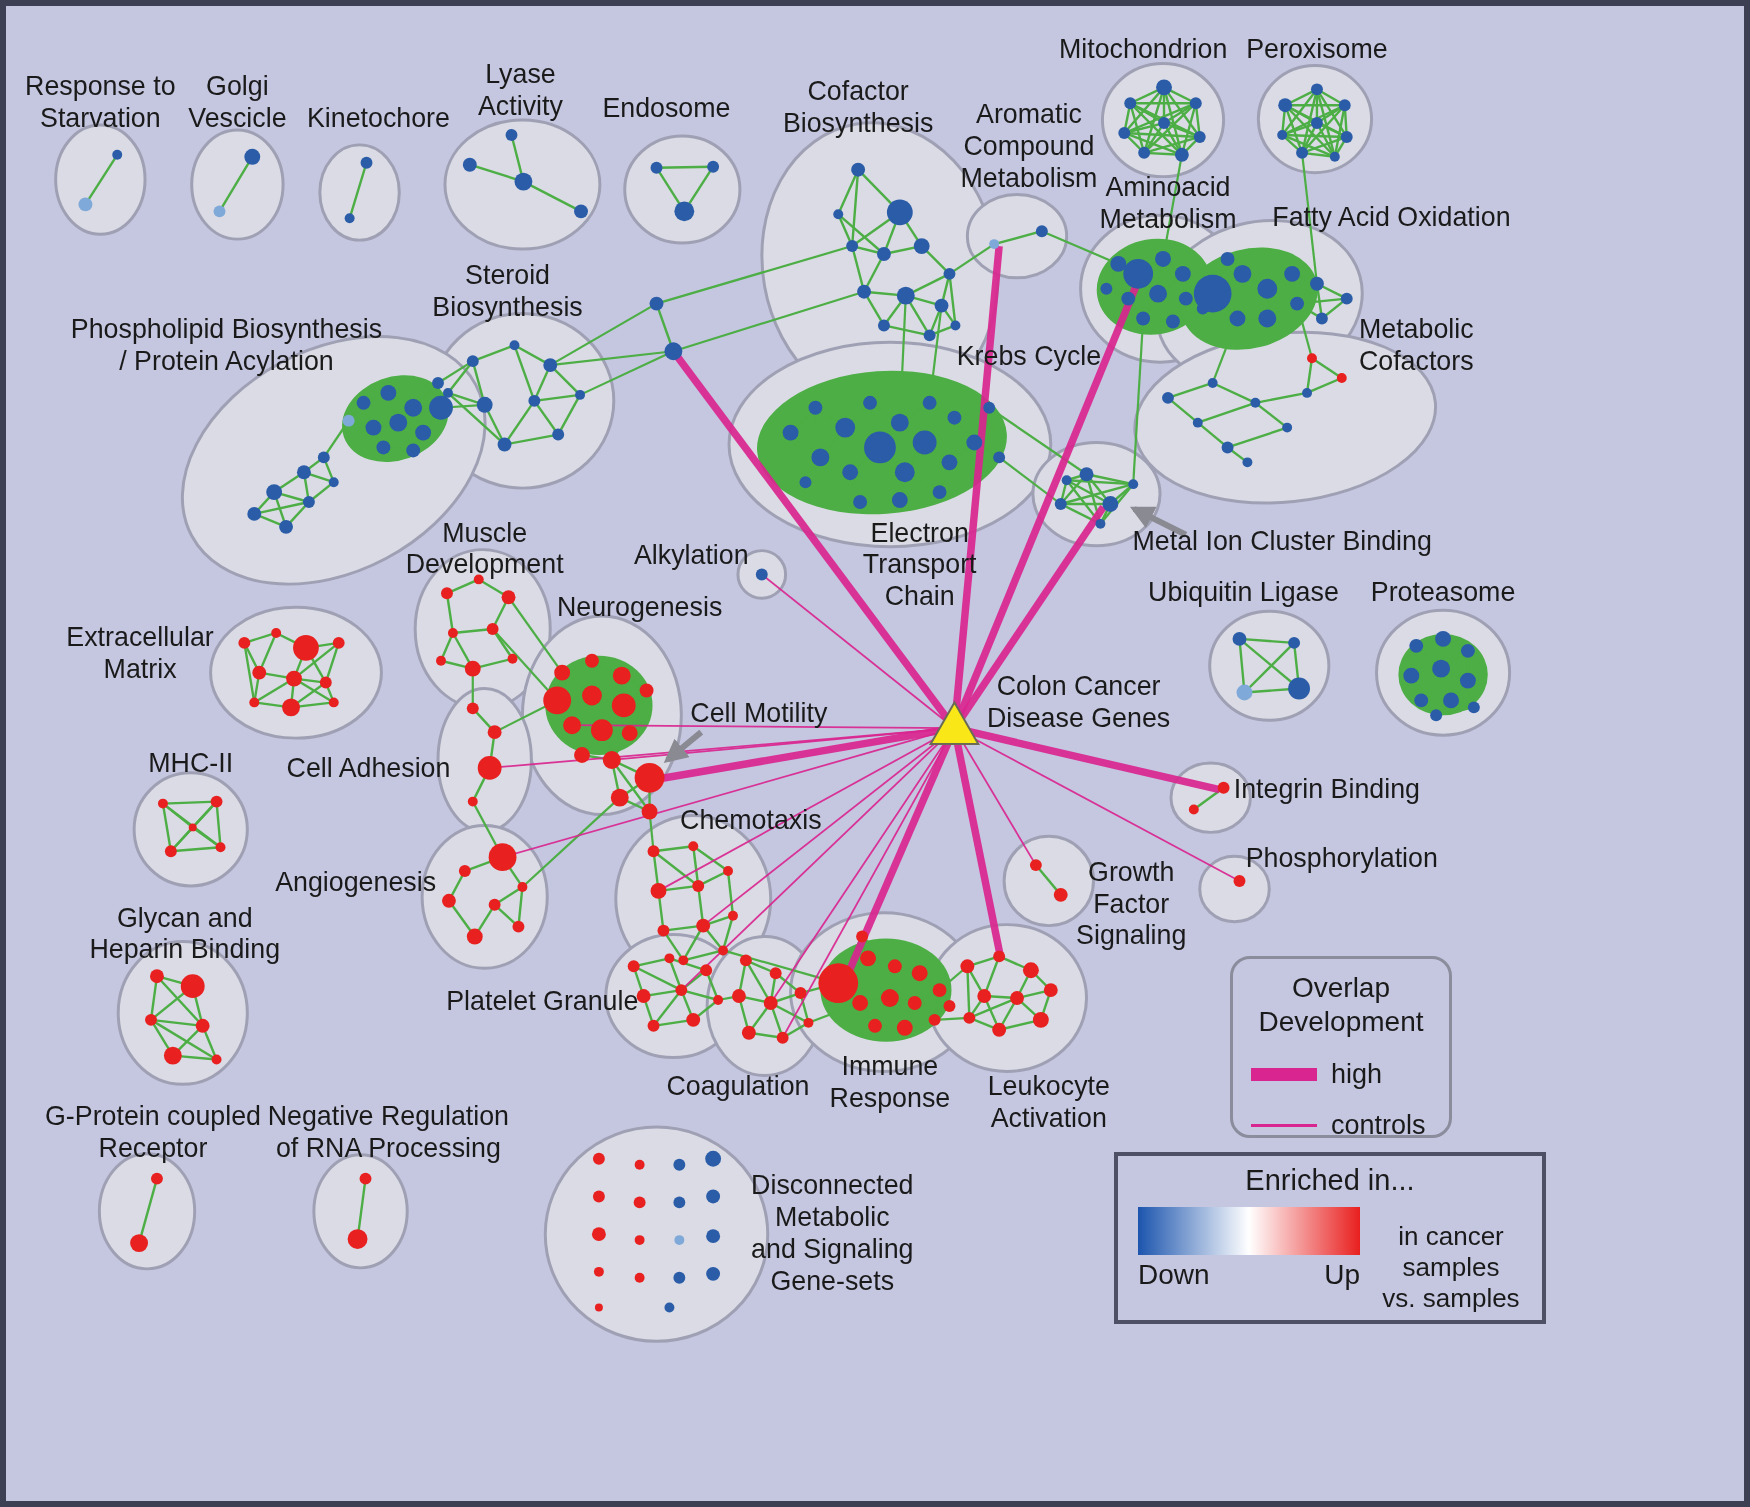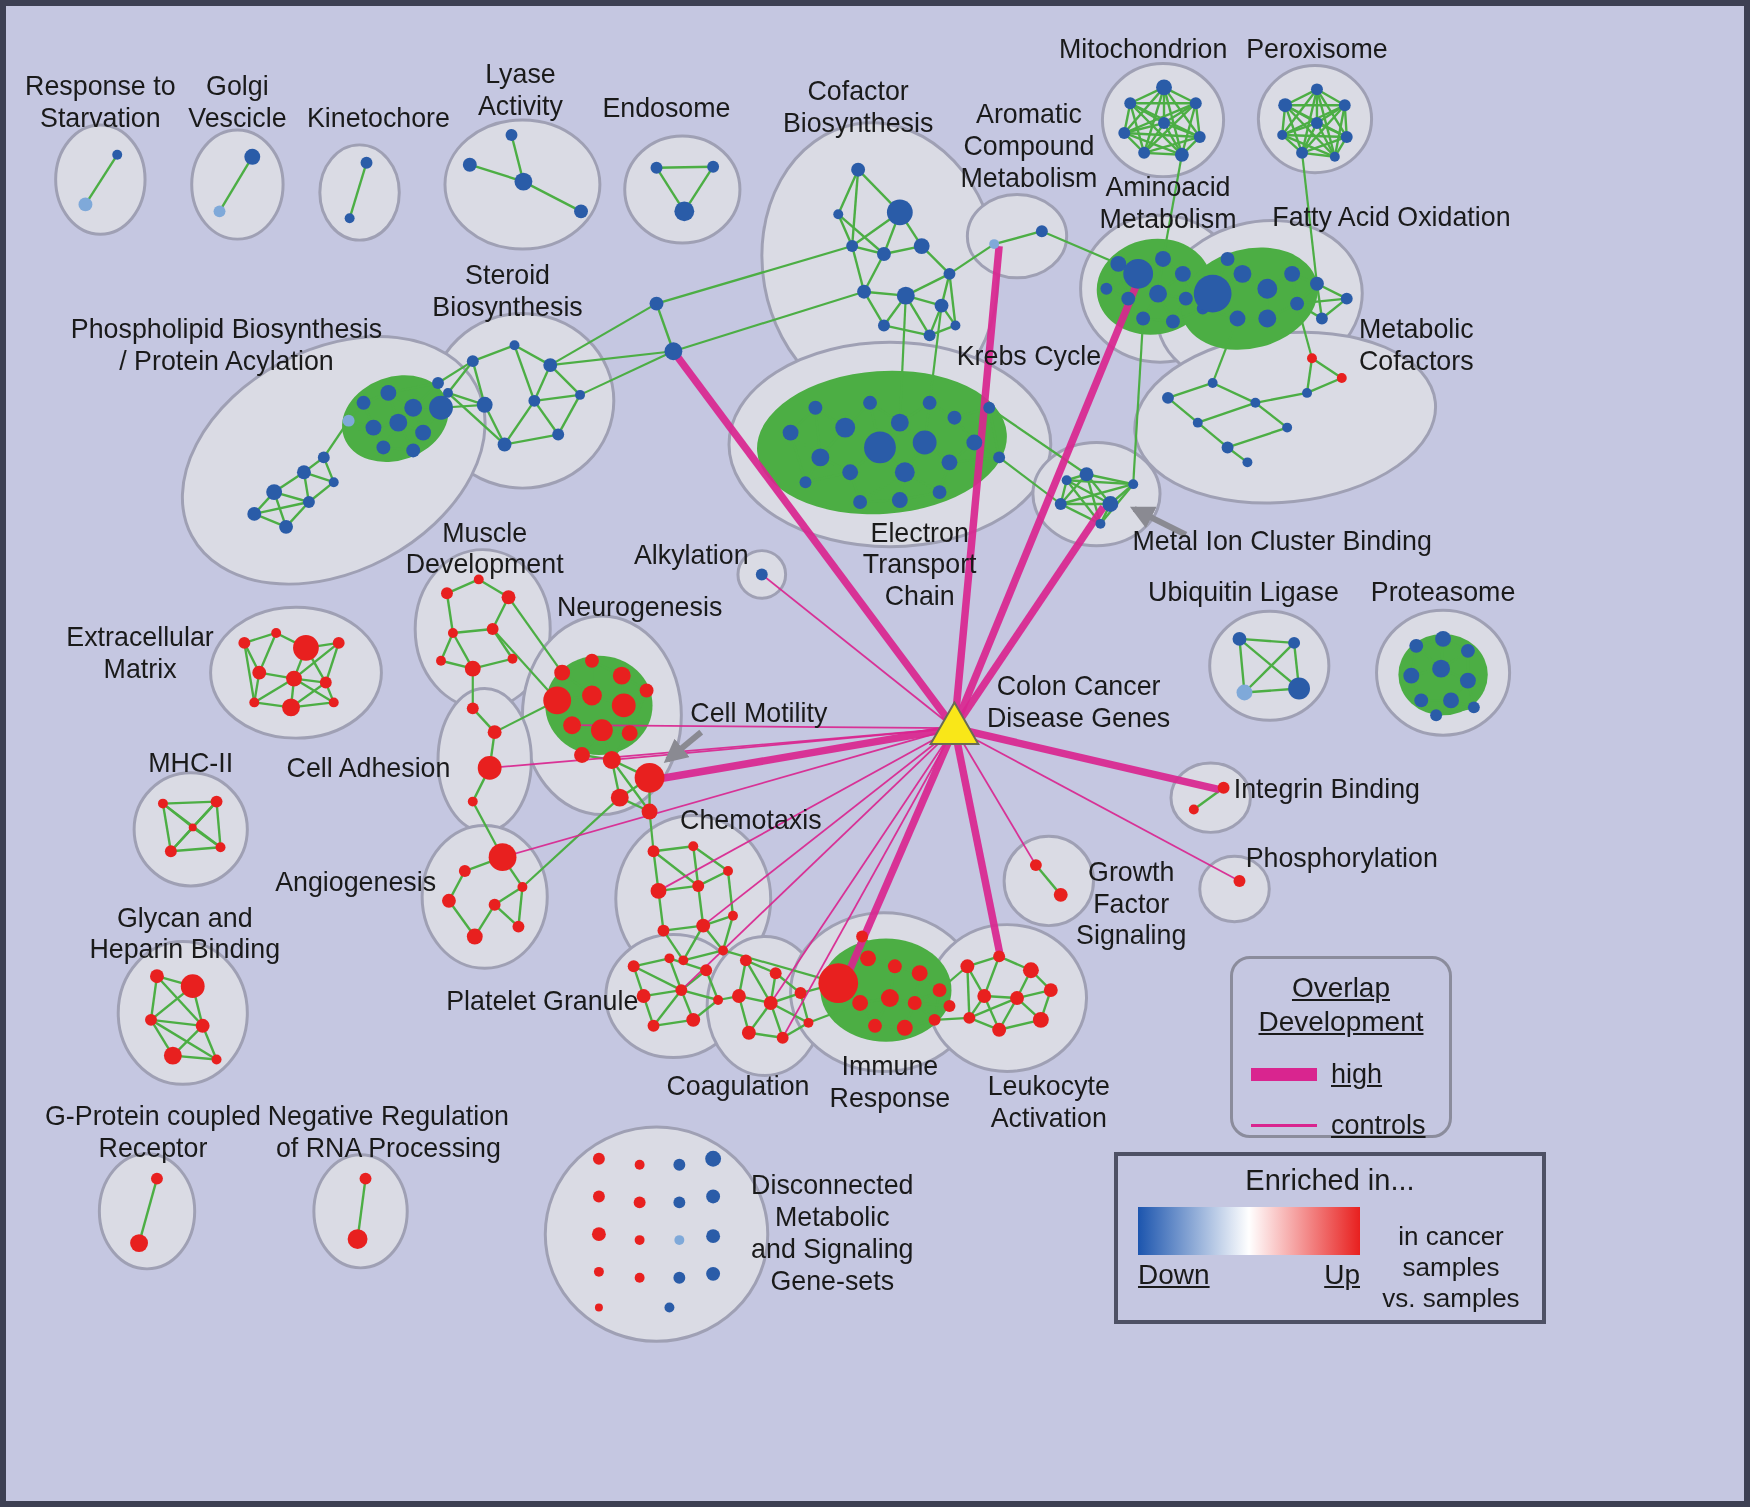--- a/index.html
+++ b/index.html
@@ -1,30 +1,30 @@
 <!DOCTYPE html>
 <html><head>
 <meta charset="utf-8">
 <style>
   html,body{margin:0;padding:0;background:#e8e8ee;}
   .figure{position:relative;width:1750px;height:1507px;box-sizing:border-box;border:6px solid #3d4053;overflow:hidden;font-family:"Liberation Sans",sans-serif;}
   .figure svg{position:absolute;left:0;top:0;width:100%;height:100%;display:block;}
   .clabel{font:27px "Liberation Sans",sans-serif;fill:#1a1a1a;}
   .legend{position:absolute;box-sizing:border-box;color:#1a1a1a;font-family:"Liberation Sans",sans-serif;}
   #legend-overlap{left:1224px;top:950px;width:222px;height:182px;border:3px solid #8b8c9c;border-radius:20px;background:#c5c7e1;text-align:center;padding-top:12px;}
-  #legend-overlap .lg-title{font-size:28px;line-height:34px;text-decoration:underline;}
+  #legend-overlap .lg-title{font-size:28px;line-height:34px;}
   .lg-row{display:flex;align-items:center;margin:20px 0 0 18px;gap:14px;}
   .swatch{flex:0 0 66px;width:66px;display:inline-block;}
   .swatch-high{height:13px;}
   .swatch-moderate{height:3px;}
-  .lg-label{font-size:27px;text-decoration:underline;}
+  .lg-label{font-size:27px;}
   #legend-enrich{left:1108px;top:1146px;width:432px;height:172px;border:4px solid #4e5165;background:#c5c7e1;}
   .enrich-title{font-size:29px;text-align:center;margin-top:8px;}
   .enrich-body{display:flex;margin-top:10px;padding:0 16px 0 20px;align-items:flex-start;gap:16px;}
-  .grad-wrap{width:222px;flex:0 0 222px;text-decoration:underline;}
+  .grad-wrap{width:222px;flex:0 0 222px;}
   .gradient-bar{height:48px;width:100%;}
   .grad-labels{display:flex;justify-content:space-between;font-size:28px;margin-top:4px;}
   .enrich-note{font-size:26px;line-height:31px;text-align:center;flex:1;margin-top:14px;}
 </style>
 </head>
 <body>
 
 <div class="figure" id="figure-root" style="background: rgb(197, 199, 225);">
 
   <svg viewBox="0 0 1750 1507" preserveAspectRatio="none">

